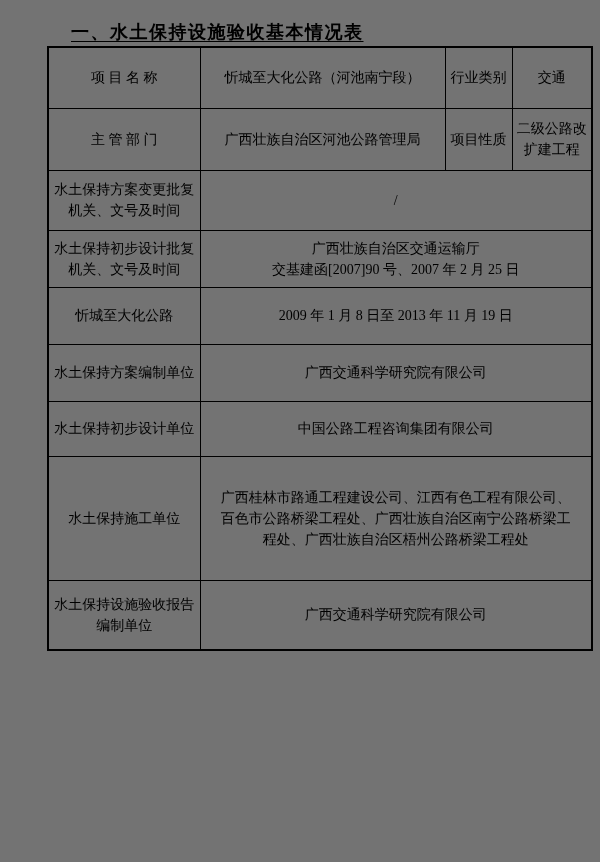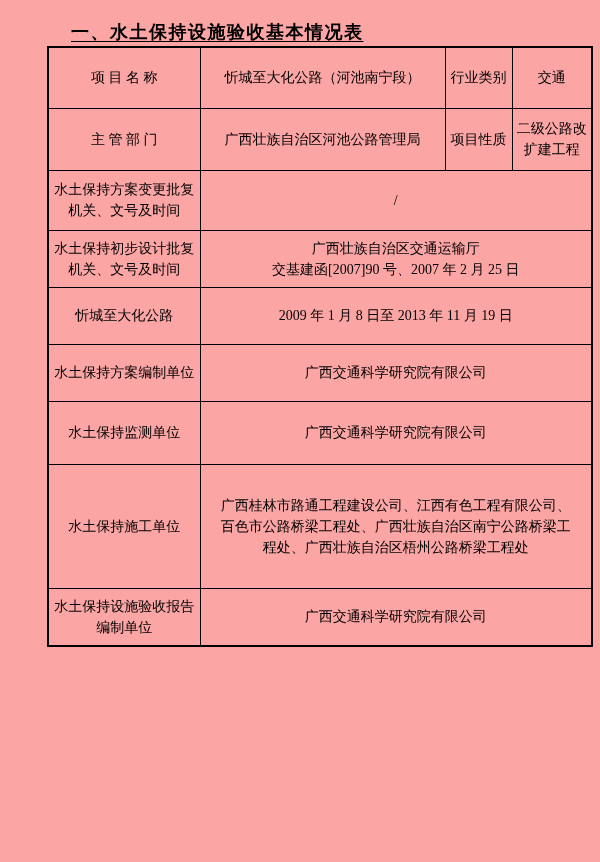--- a/index.html
+++ b/index.html
@@ -13,21 +13,21 @@
     font-family: "Liberation Serif", "DejaVu Serif", serif;
     color: #000000;
     position: relative;
     overflow: hidden;
   }
   .page {
     position: absolute;
     left: 0; top: 0;
     width: 600px;
     height: 862px;
-    background: #fca5a5;
+    background: #737373;
   }
   .doc-title {
     position: absolute;
     left: 71px;
     top: 20px;
     margin: 0;
     font-size: 18px;
     font-weight: bold;
     letter-spacing: 1.5px;
     text-decoration: underline;
@@ -61,21 +61,21 @@
   tr.r2  { height: 62px; margin-top: 41px; }
   tr.r3  { height: 58px; }
   tr.r4  { height: 60px; margin-left: 20px; }
   tr.r5  { height: 57px; }
   tr.r6  { height: 57px; }
   tr.r7  { height: 57px; }
   tr.r8  { height: 55px; }
   tr.r9  { height: 63px; }
   tr.r10 { height: 124px; }
   tr.r11 { height: 50px; }
-  tr.r12 { height: 58px; }
+  tr.r12 { height: 70px; }
   td.narrow { padding: 2px 1px; }
 </style>
 </head>
 <body>
 
 <div class="page">
 
   <h1 class="doc-title">一、水土保持设施验收基本情况表</h1>
 
   <table class="info-table">
@@ -112,23 +112,23 @@
 交基建函[2007]90 号、2007 年 2 月 25 日</td>
       </tr>
       <tr class="r6">
         <td>忻城至大化公路</td>
         <td colspan="3">2009 年 1 月 8 日至 2013 年 11 月 19 日</td>
       </tr>
       <tr class="r7">
         <td>水土保持方案编制单位</td>
         <td colspan="3">广西交通科学研究院有限公司</td>
       </tr>
-      <tr class="r9">
-        <td>水土保持监测单位</td>
-        <td colspan="3">广西交通科学研究院有限公司</td>
+      <tr class="r8">
+        <td>水土保持初步设计单位</td>
+        <td colspan="3">中国公路工程咨询集团有限公司</td>
       </tr>
       <tr class="r10">
         <td>水土保持施工单位</td>
         <td colspan="3">广西桂林市路通工程建设公司、江西有色工程有限公司、
 百色市公路桥梁工程处、广西壮族自治区南宁公路桥梁工
 程处、广西壮族自治区梧州公路桥梁工程处</td>
       </tr>
       <tr class="r12">
         <td>水土保持设施验收报告
 编制单位</td>

